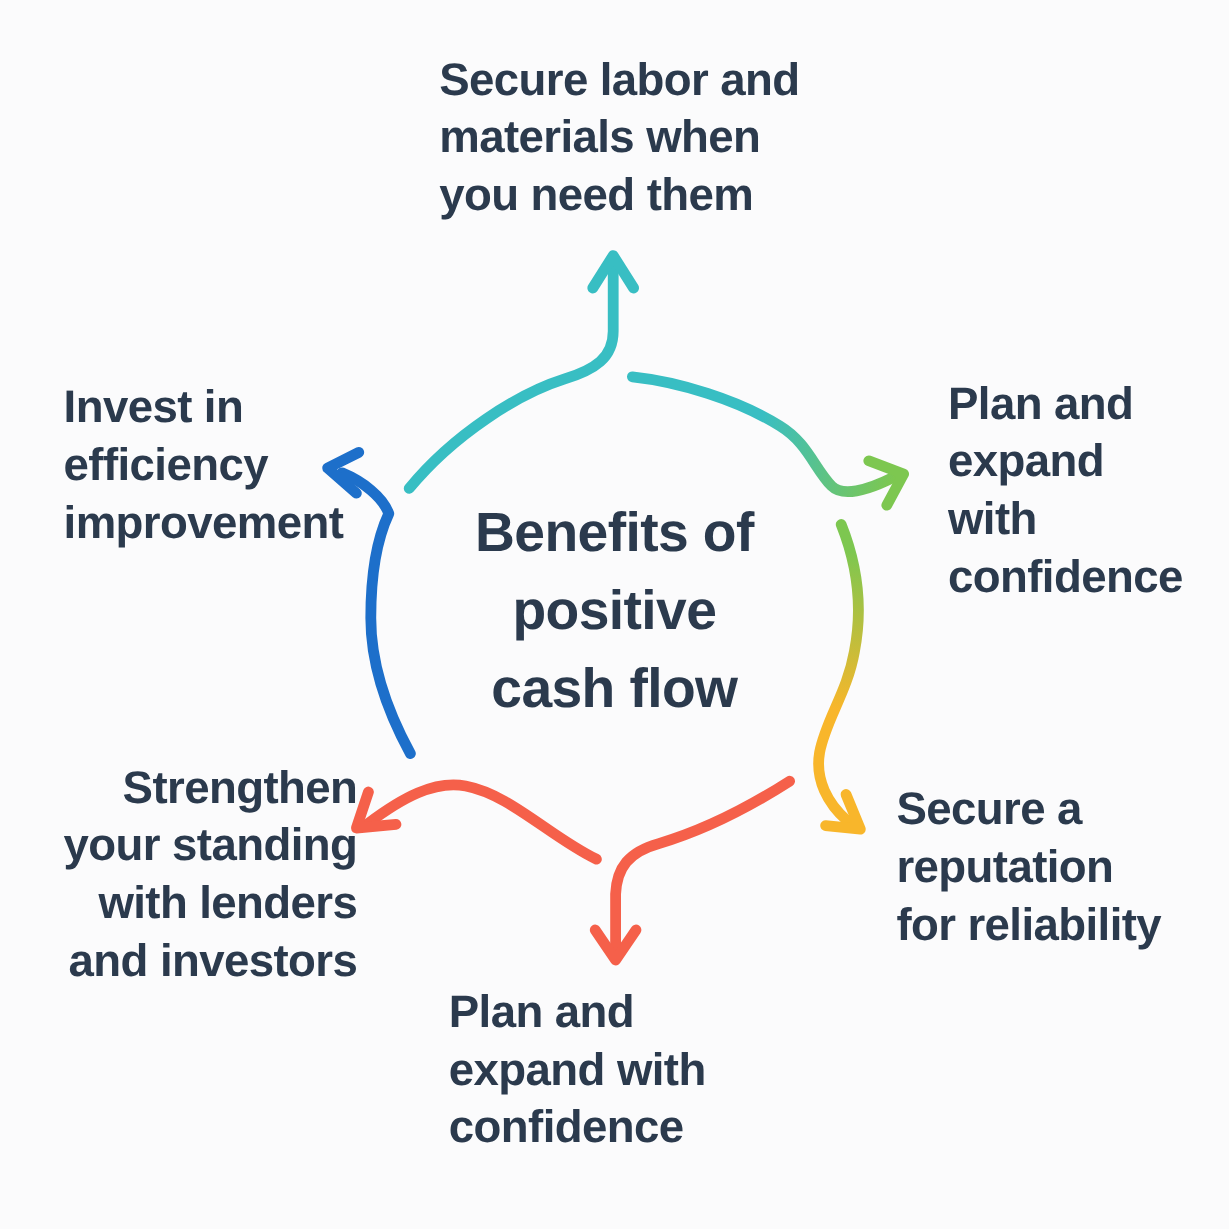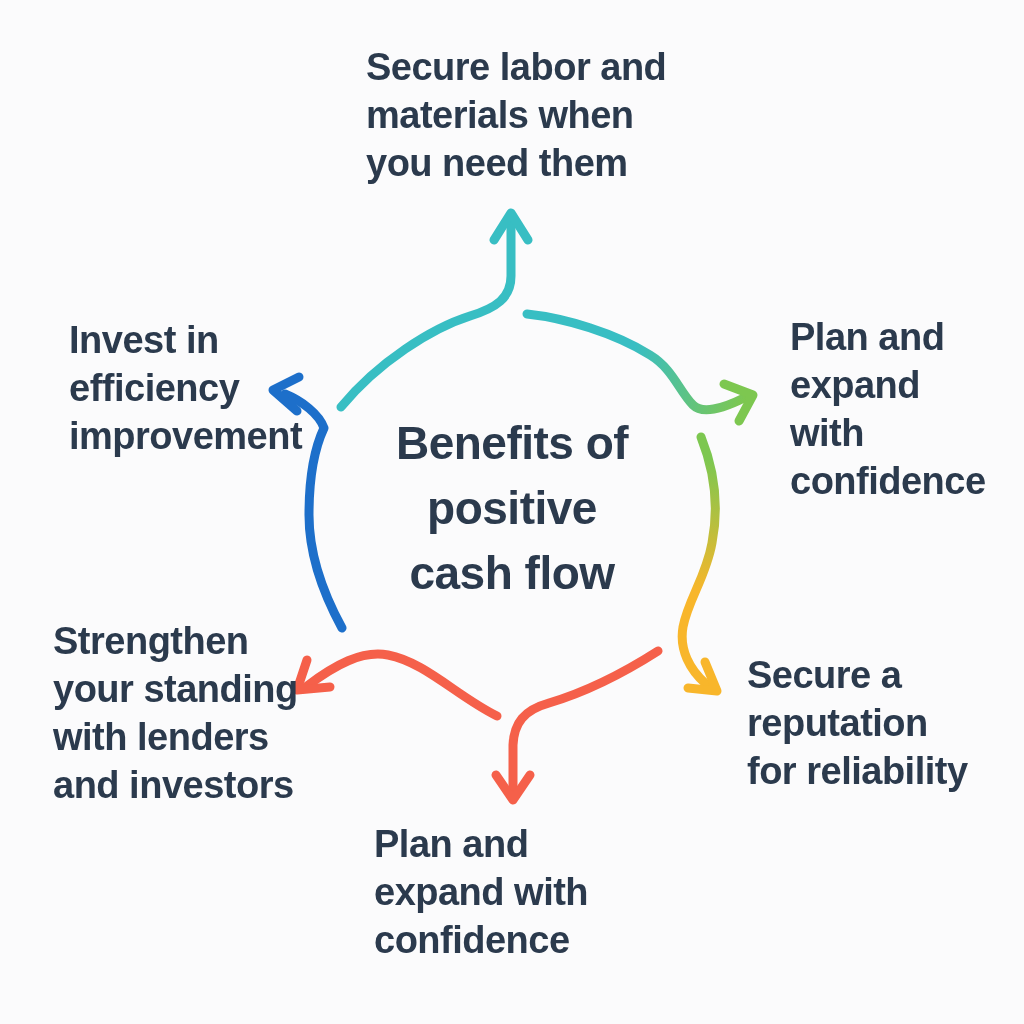--- a/index.html
+++ b/index.html
@@ -90,21 +90,21 @@
   <div class="label" style="left:790px;top:313px;">Plan and
 expand
 with
 confidence</div>
   <div class="label" style="left:747px;top:651px;">Secure a
 reputation
 for reliability</div>
   <div class="label" style="left:374px;top:820px;">Plan and
 expand with
 confidence</div>
-  <div class="label" style="left:53px;top:617px;">Strengthen
+  <div class="label" style="left:53px;top:633px;text-align:right;">Strengthen
 your standing
 with lenders
 and investors</div>
-  <div class="label" style="left:69px;top:316px;">Invest in
+  <div class="label" style="left:53px;top:316px;">Invest in
 efficiency
 improvement</div>
 
 </div>
 
 </body></html>

